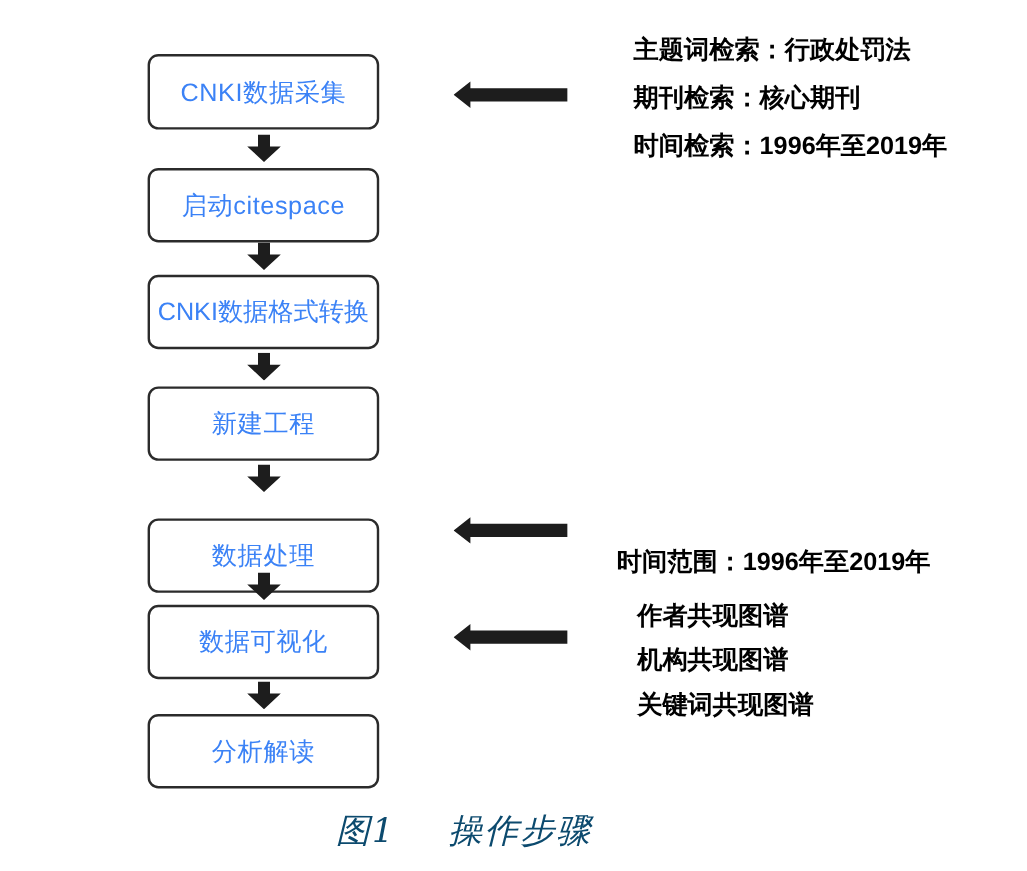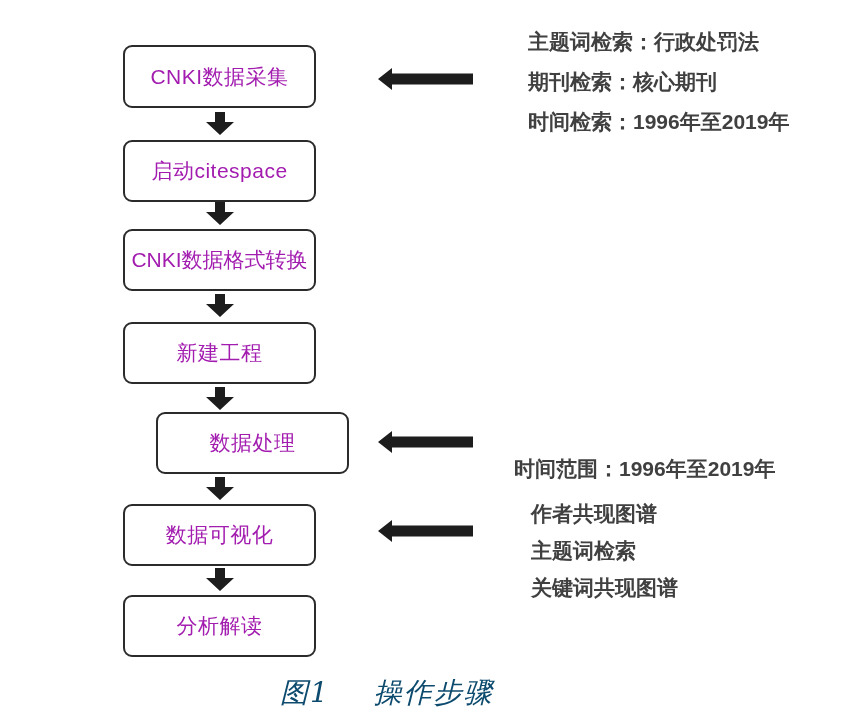--- a/index.html
+++ b/index.html
@@ -22,29 +22,29 @@
     height: 62px;
     box-sizing: border-box;
     border: 2.5px solid #2b2b2b;
     border-radius: 9px;
     background: #ffffff;
     display: flex;
     align-items: center;
     justify-content: center;
     font-size: 21px;
     font-weight: 500;
-    color: #a21caf;
+    color: #3b82f6;
     letter-spacing: 0.5px;
     white-space: nowrap;
   }
   .b1 { top: 45px;  height: 63px; }
   .b2 { top: 140px; }
   .b3 { top: 229px; letter-spacing: 0px; }
   .b4 { top: 322px; }
-  .b5 { top: 412px; margin-left: 33px; }
+  .b5 { top: 432px; }
   .b6 { top: 504px; }
   .b7 { top: 595px; }
 
   
   .down-arrow {
     position: absolute;
     left: 205px;
     width: 30px;
     height: 23px;
   }
@@ -61,21 +61,21 @@
     width: 95px;
     height: 24px;
   }
   .la1 { left: 378px; top: 67px; }
   .la2 { left: 378px; top: 430px; }
   .la3 { left: 378px; top: 519px; }
 
   
   .annotation {
     position: absolute;
-    color: #404040;
+    color: #000000;
     font-size: 21px;
     font-weight: 700;
     white-space: nowrap;
   }
   .ann1 { left: 528px; top: 22px;  line-height: 40px; }
   .ann2 { left: 514px; top: 432px; line-height: 26px; margin-top: 24px; }
   .ann3 { left: 531px; top: 495px; line-height: 37px; }
 
   
   .caption {
@@ -153,21 +153,21 @@
     <div>期刊检索：核心期刊</div>
     <div>时间检索：1996年至2019年</div>
   </div>
 
   <div class="annotation ann2">
     <div>时间范围：1996年至2019年</div>
   </div>
 
   <div class="annotation ann3">
     <div>作者共现图谱</div>
-    <div>主题词检索</div>
+    <div>机构共现图谱</div>
     <div>关键词共现图谱</div>
   </div>
 
   <div class="caption">
     <span>图1</span>
     <span>操作步骤</span>
   </div>
 
 </div>
 

